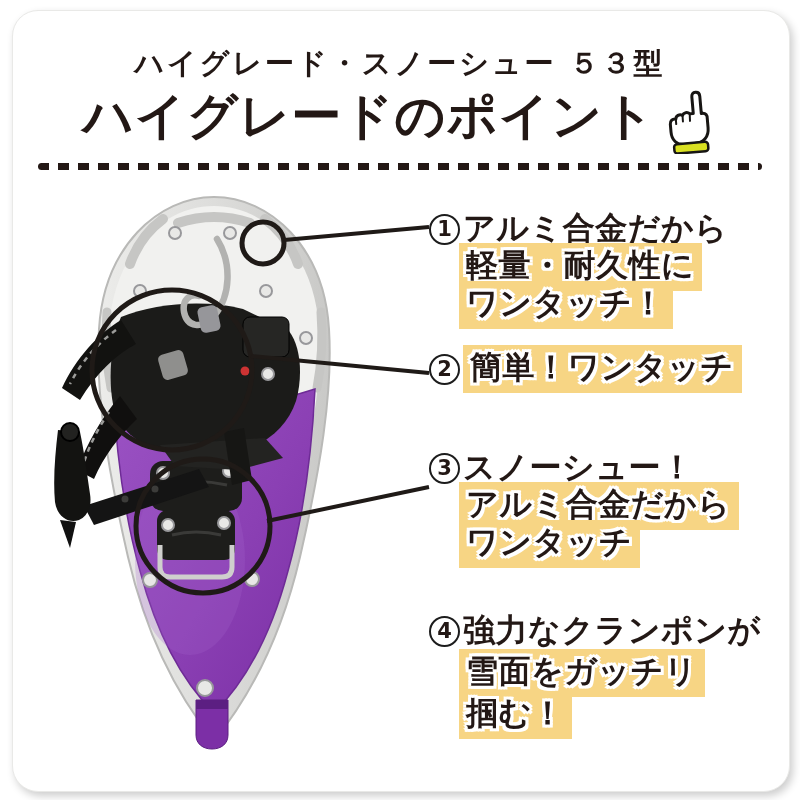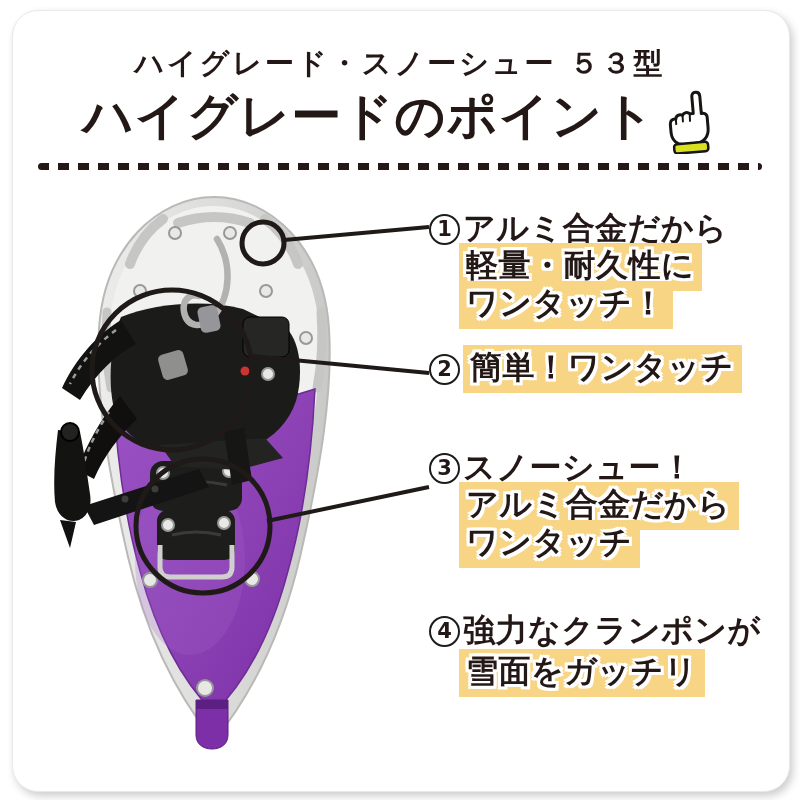--- a/index.html
+++ b/index.html
@@ -215,16 +215,19 @@
     </div>
 
     <div class="point" style="top:612px">
       <div class="pline gap">
         <span class="cnum">4</span>
         <span class="ltext">強力なクランポンが</span>
       </div>
       <div class="pline gap">
           <span class="hl indent">雪面をガッチリ</span>
         </div>
+      <div class="pline">
+          <span class="hl indent">掴む！</span>
+        </div>
     </div>
 
   </div>
 </div>
 
 </body></html>

